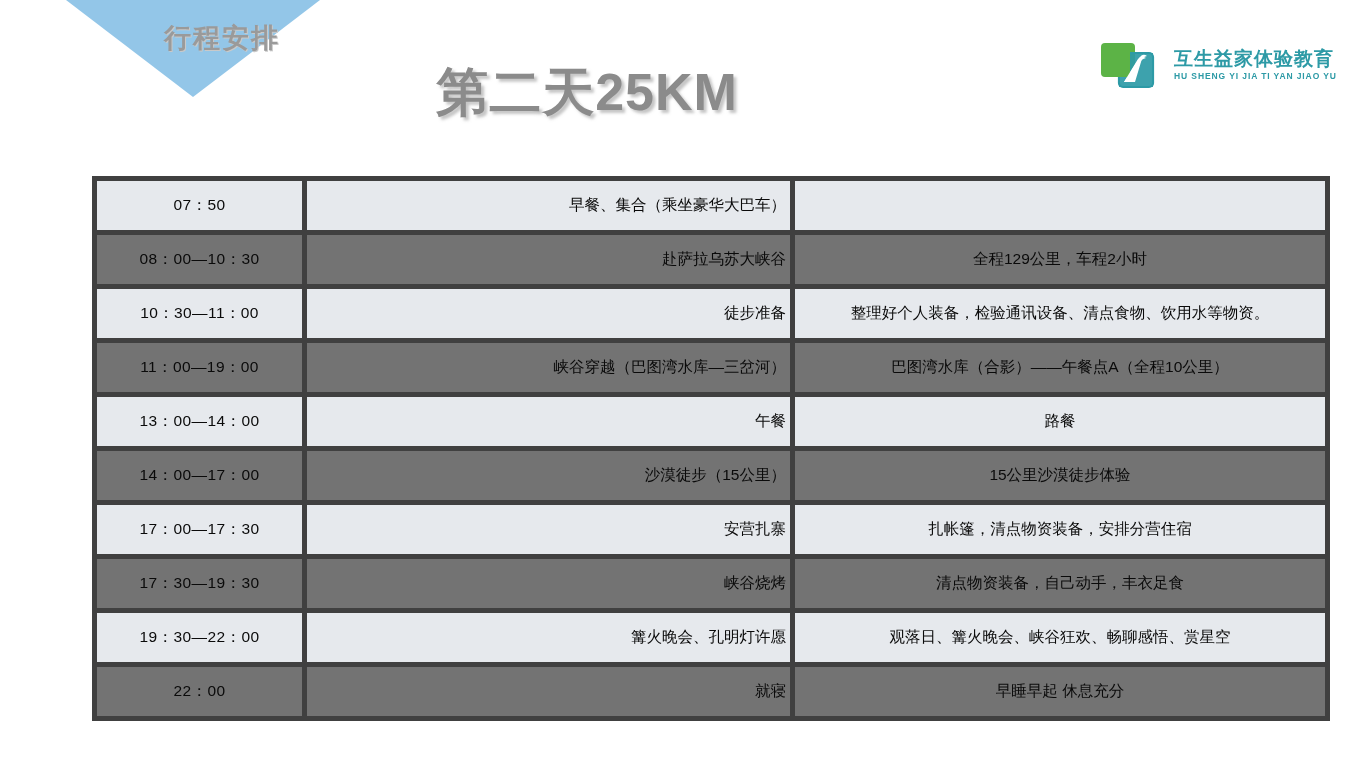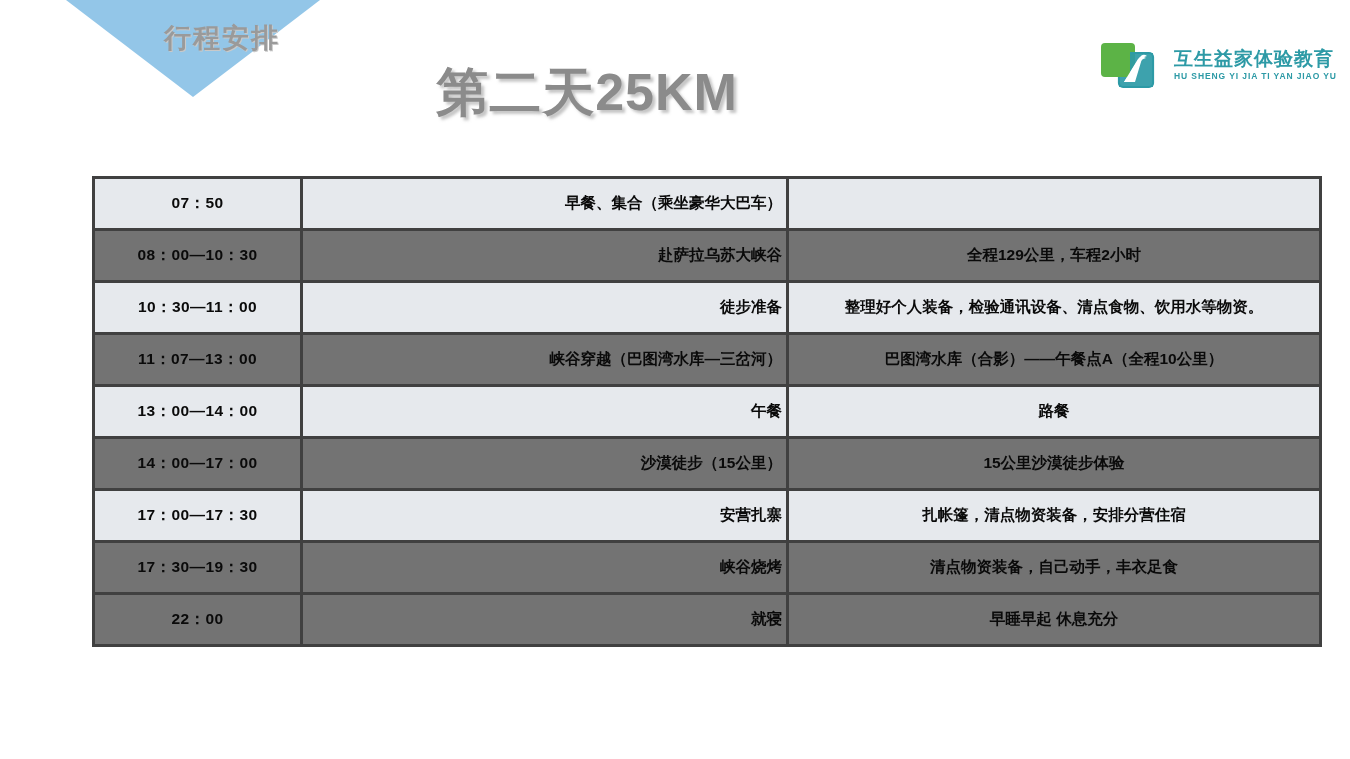--- a/index.html
+++ b/index.html
@@ -105,25 +105,25 @@
   
   #schedule-table {
     position: absolute;
     left: 92px;
     top: 176px;
     width: 1194px;
     border-collapse: collapse;
     table-layout: fixed;
   }
   #schedule-table td {
-    border: 3px solid #404040;
+    border: 5px solid #404040;
     height: 49px;
     vertical-align: middle;
     font-size: 15.5px;
-    font-weight: bold;
+    font-weight: normal;
     color: #0A0A0A;
     padding: 0 4px;
   }
   #schedule-table tr.row-light td { background: #E6E9ED; }
   #schedule-table tr.row-dark  td { background: #737373; }
 
   #schedule-table td.col-time {
     width: 197px;
     text-align: center;
     letter-spacing: 0.4px;
@@ -175,21 +175,21 @@
       <td class="col-time">08：00—10：30</td>
       <td class="col-activity">赴萨拉乌苏大峡谷</td>
       <td class="col-note">全程129公里，车程2小时</td>
     </tr>
     <tr class="row-light">
       <td class="col-time">10：30—11：00</td>
       <td class="col-activity">徒步准备</td>
       <td class="col-note">整理好个人装备，检验通讯设备、清点食物、饮用水等物资。</td>
     </tr>
     <tr class="row-dark">
-      <td class="col-time">11：07—13：00</td>
+      <td class="col-time">11：00—19：00</td>
       <td class="col-activity">峡谷穿越（巴图湾水库—三岔河）</td>
       <td class="col-note">巴图湾水库（合影）——午餐点A（全程10公里）</td>
     </tr>
     <tr class="row-light">
       <td class="col-time">13：00—14：00</td>
       <td class="col-activity">午餐</td>
       <td class="col-note">路餐</td>
     </tr>
     <tr class="row-dark">
       <td class="col-time">14：00—17：00</td>
@@ -199,19 +199,24 @@
     <tr class="row-light">
       <td class="col-time">17：00—17：30</td>
       <td class="col-activity">安营扎寨</td>
       <td class="col-note">扎帐篷，清点物资装备，安排分营住宿</td>
     </tr>
     <tr class="row-dark">
       <td class="col-time">17：30—19：30</td>
       <td class="col-activity">峡谷烧烤</td>
       <td class="col-note">清点物资装备，自己动手，丰衣足食</td>
     </tr>
+    <tr class="row-light">
+      <td class="col-time">19：30—22：00</td>
+      <td class="col-activity">篝火晚会、孔明灯许愿</td>
+      <td class="col-note">观落日、篝火晚会、峡谷狂欢、畅聊感悟、赏星空</td>
+    </tr>
     <tr class="row-dark">
       <td class="col-time">22：00</td>
       <td class="col-activity">就寝</td>
       <td class="col-note">早睡早起 休息充分</td>
     </tr>
   </tbody>
 </table>
 
 </body></html>

